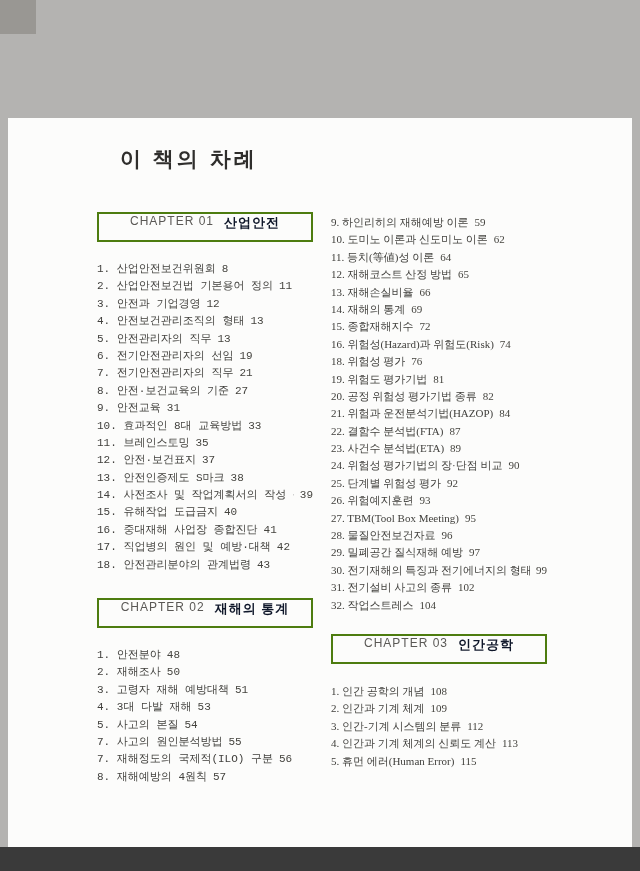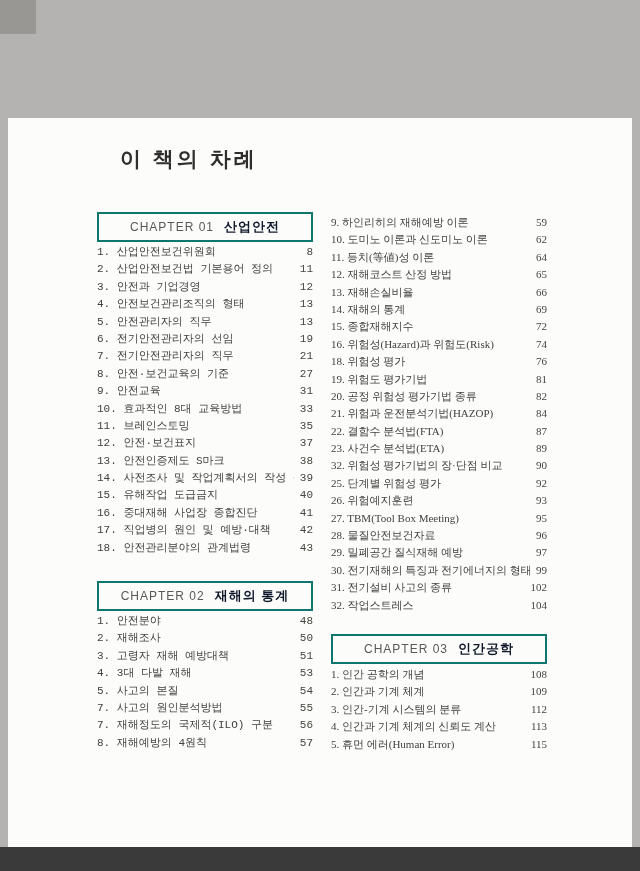--- a/index.html
+++ b/index.html
@@ -26,37 +26,37 @@
     font-weight:bold;font-size:21px;letter-spacing:3px;color:#2f2e2c;margin-left:32px;
   }
   .toc-col{
     position:absolute;
     font-size:11px;color:#41403d;
   }
   .toc-col-left{left:97px;top:212px;width:216px;}
   .toc-col-right{left:331px;top:214px;width:216px;}
   .chapter-box{
     box-sizing:border-box;width:100%;height:30px;
-    border:2px solid #0f766e;background:#fcfcfb;
-    display:flex;align-items:center;justify-content:center;
-    margin-bottom:2px;
+    border:2px solid #4d7c0f;background:#fcfcfb;
+    display:flex;align-items:flex-start;justify-content:center;
+    margin-bottom:19px;
   }
   .chapter-label{
     font-family:"Liberation Sans","DejaVu Sans",sans-serif;
     font-size:12px;color:#5a5855;letter-spacing:1px;
   }
   .chapter-title{
     font-family:"Liberation Sans","DejaVu Sans",sans-serif;
     font-weight:bold;font-size:13px;color:#0f172a;margin-left:10px;
     letter-spacing:1px;
   }
   .toc-items{margin:0 0 20px 0;}
   .toc-col-left .toc-items{margin-bottom:24px;font-family:Liberation Mono, monospace;}
   .toc-row{
-    display:flex;justify-content:space-between;align-items:baseline;
+    display:flex;align-items:baseline;
     line-height:17.4px;height:17.4px;white-space:nowrap;
   }
   .toc-text{overflow:hidden;}
   .toc-page{margin-left:6px;color:#45443f;}
 </style>
 </head>
 <body>
 
 <div class="corner-shade"></div>
 <div class="book-page"></div>
@@ -234,21 +234,21 @@
       </div>
       <div class="toc-row">
         <span class="toc-text">22. 결함수 분석법(FTA)</span>
         <span class="toc-page">87</span>
       </div>
       <div class="toc-row">
         <span class="toc-text">23. 사건수 분석법(ETA)</span>
         <span class="toc-page">89</span>
       </div>
       <div class="toc-row">
-        <span class="toc-text">32. 위험성 평가기법의 장·단점 비교</span>
+        <span class="toc-text">24. 위험성 평가기법의 장·단점 비교</span>
         <span class="toc-page">90</span>
       </div>
       <div class="toc-row">
         <span class="toc-text">25. 단계별 위험성 평가</span>
         <span class="toc-page">92</span>
       </div>
       <div class="toc-row">
         <span class="toc-text">26. 위험예지훈련</span>
         <span class="toc-page">93</span>
       </div>

